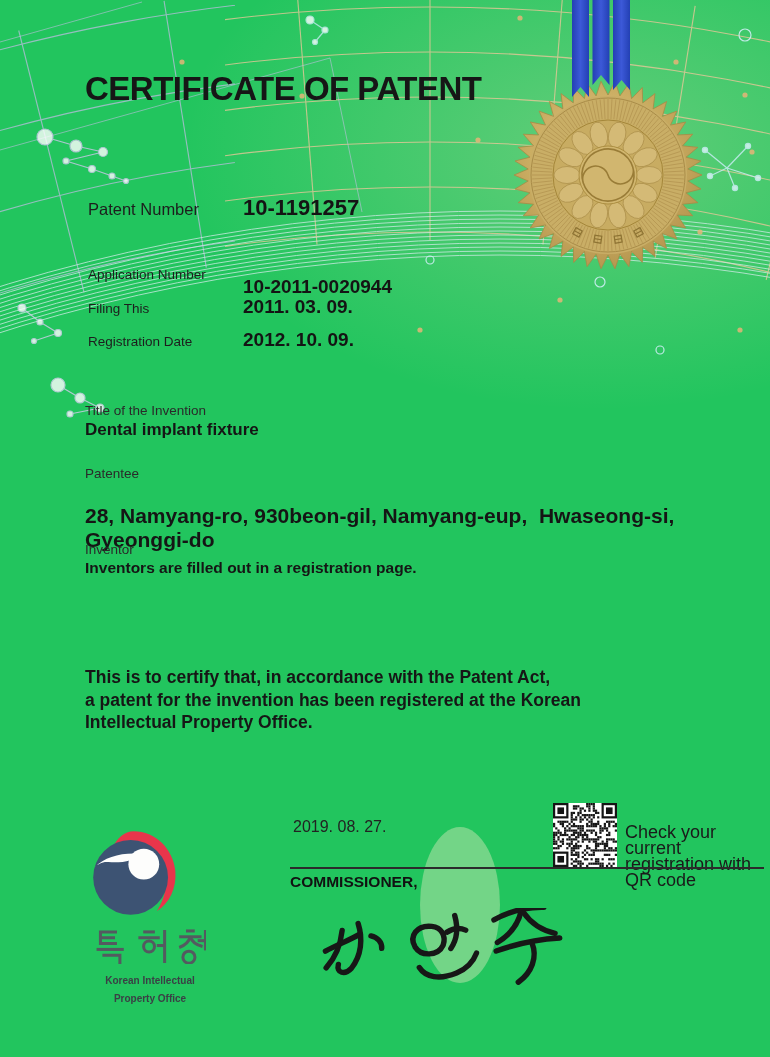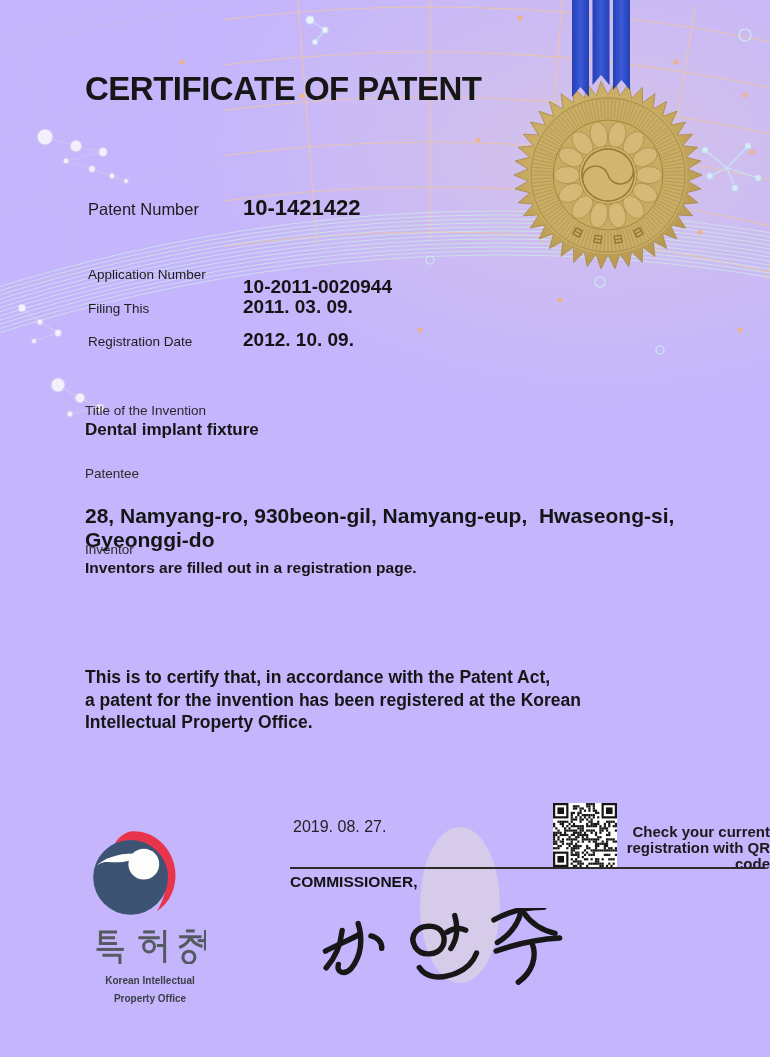--- a/index.html
+++ b/index.html
@@ -1,29 +1,29 @@
 <!DOCTYPE html>
 <html><head>
 <meta charset="utf-8">
 <style>
   html,body{margin:0;padding:0;background:#e8e8e8;}
-  .page{position:relative;width:770px;height:1057px;background:#c4b5fd;overflow:hidden;
+  .page{position:relative;width:770px;height:1057px;background:#22c55e;overflow:hidden;
         font-family:"Liberation Sans","DejaVu Sans",sans-serif;color:#1b1b1b;}
   .abs{position:absolute;}
   #bg{position:absolute;left:0;top:0;width:770px;height:1057px;}
   .doc-title{left:85px;top:70px;font-size:33px;font-weight:bold;letter-spacing:-0.5px;color:#161616;}
   .flabel{left:88px;font-weight:normal;color:#1d1d1d;}
   .fvalue{left:243px;font-weight:bold;color:#141414;}
   .lab-lg{font-size:16.5px;} .val-lg{font-size:22px;}
   .lab-sm{font-size:13.5px;} .val-md{font-size:19px;}
   .seclabel{left:85px;font-size:13.5px;font-weight:normal;color:#2a2a2a;}
   .secvalue{left:85px;font-weight:bold;color:#151515;}
   .statement{left:85px;top:666px;font-size:17.5px;font-weight:bold;line-height:22.5px;color:#161616;}
   .issue-date{left:293px;top:818px;font-size:16px;color:#222;}
-  .qr-note{left:625px;top:824px;font-size:15px;font-weight:bold;line-height:16px;color:#1a1a1a;text-align:right;}
+  .qr-note{left:625px;top:824px;font-size:18px;font-weight:normal;line-height:16px;color:#1a1a1a;}
   .rule{left:290px;top:867px;width:474px;height:2px;background:#2b2b2b;}
   .commissioner{left:290px;top:872px;font-size:15.5px;font-weight:bold;line-height:19px;color:#111;}
   .kipo-en{left:75px;top:972px;width:150px;text-align:center;font-size:10px;font-weight:bold;
            line-height:18px;color:#3a4045;}
   .addr{white-space:pre-wrap;}
 </style>
 </head>
 <body>
 
 <div class="page">
@@ -338,21 +338,21 @@
     <g id="ribbon-art">
         <polygon points="72,0 89,0 89,97 80.5,87 72,97" fill="url(#gRib)"></polygon>
         <polygon points="92.5,0 109.5,0 109.5,85 101,75 92.5,85" fill="url(#gRib)"></polygon>
         <polygon points="113,0 130,0 130,90 121.5,80 113,90" fill="url(#gRib)"></polygon>
       </g>
   </svg>
 
   <div class="abs doc-title">CERTIFICATE OF PATENT</div>
 
   <div class="abs flabel lab-lg" style="top:200px">Patent Number</div>
-  <div class="abs fvalue val-lg" style="top:195px">10-1421422</div>
+  <div class="abs fvalue val-lg" style="top:195px">10-1191257</div>
 
   <div class="abs flabel lab-sm" style="top:267px">Application Number</div>
   <div class="abs fvalue val-md" style="top:276px">10-2011-0020944</div>
 
   <div class="abs flabel lab-sm" style="top:301px">Filing This</div>
   <div class="abs fvalue val-md" style="top:296px">2011. 03. 09.</div>
 
   <div class="abs flabel lab-sm" style="top:334px">Registration Date</div>
   <div class="abs fvalue val-md" style="top:329px">2012. 10. 09.</div>
 

